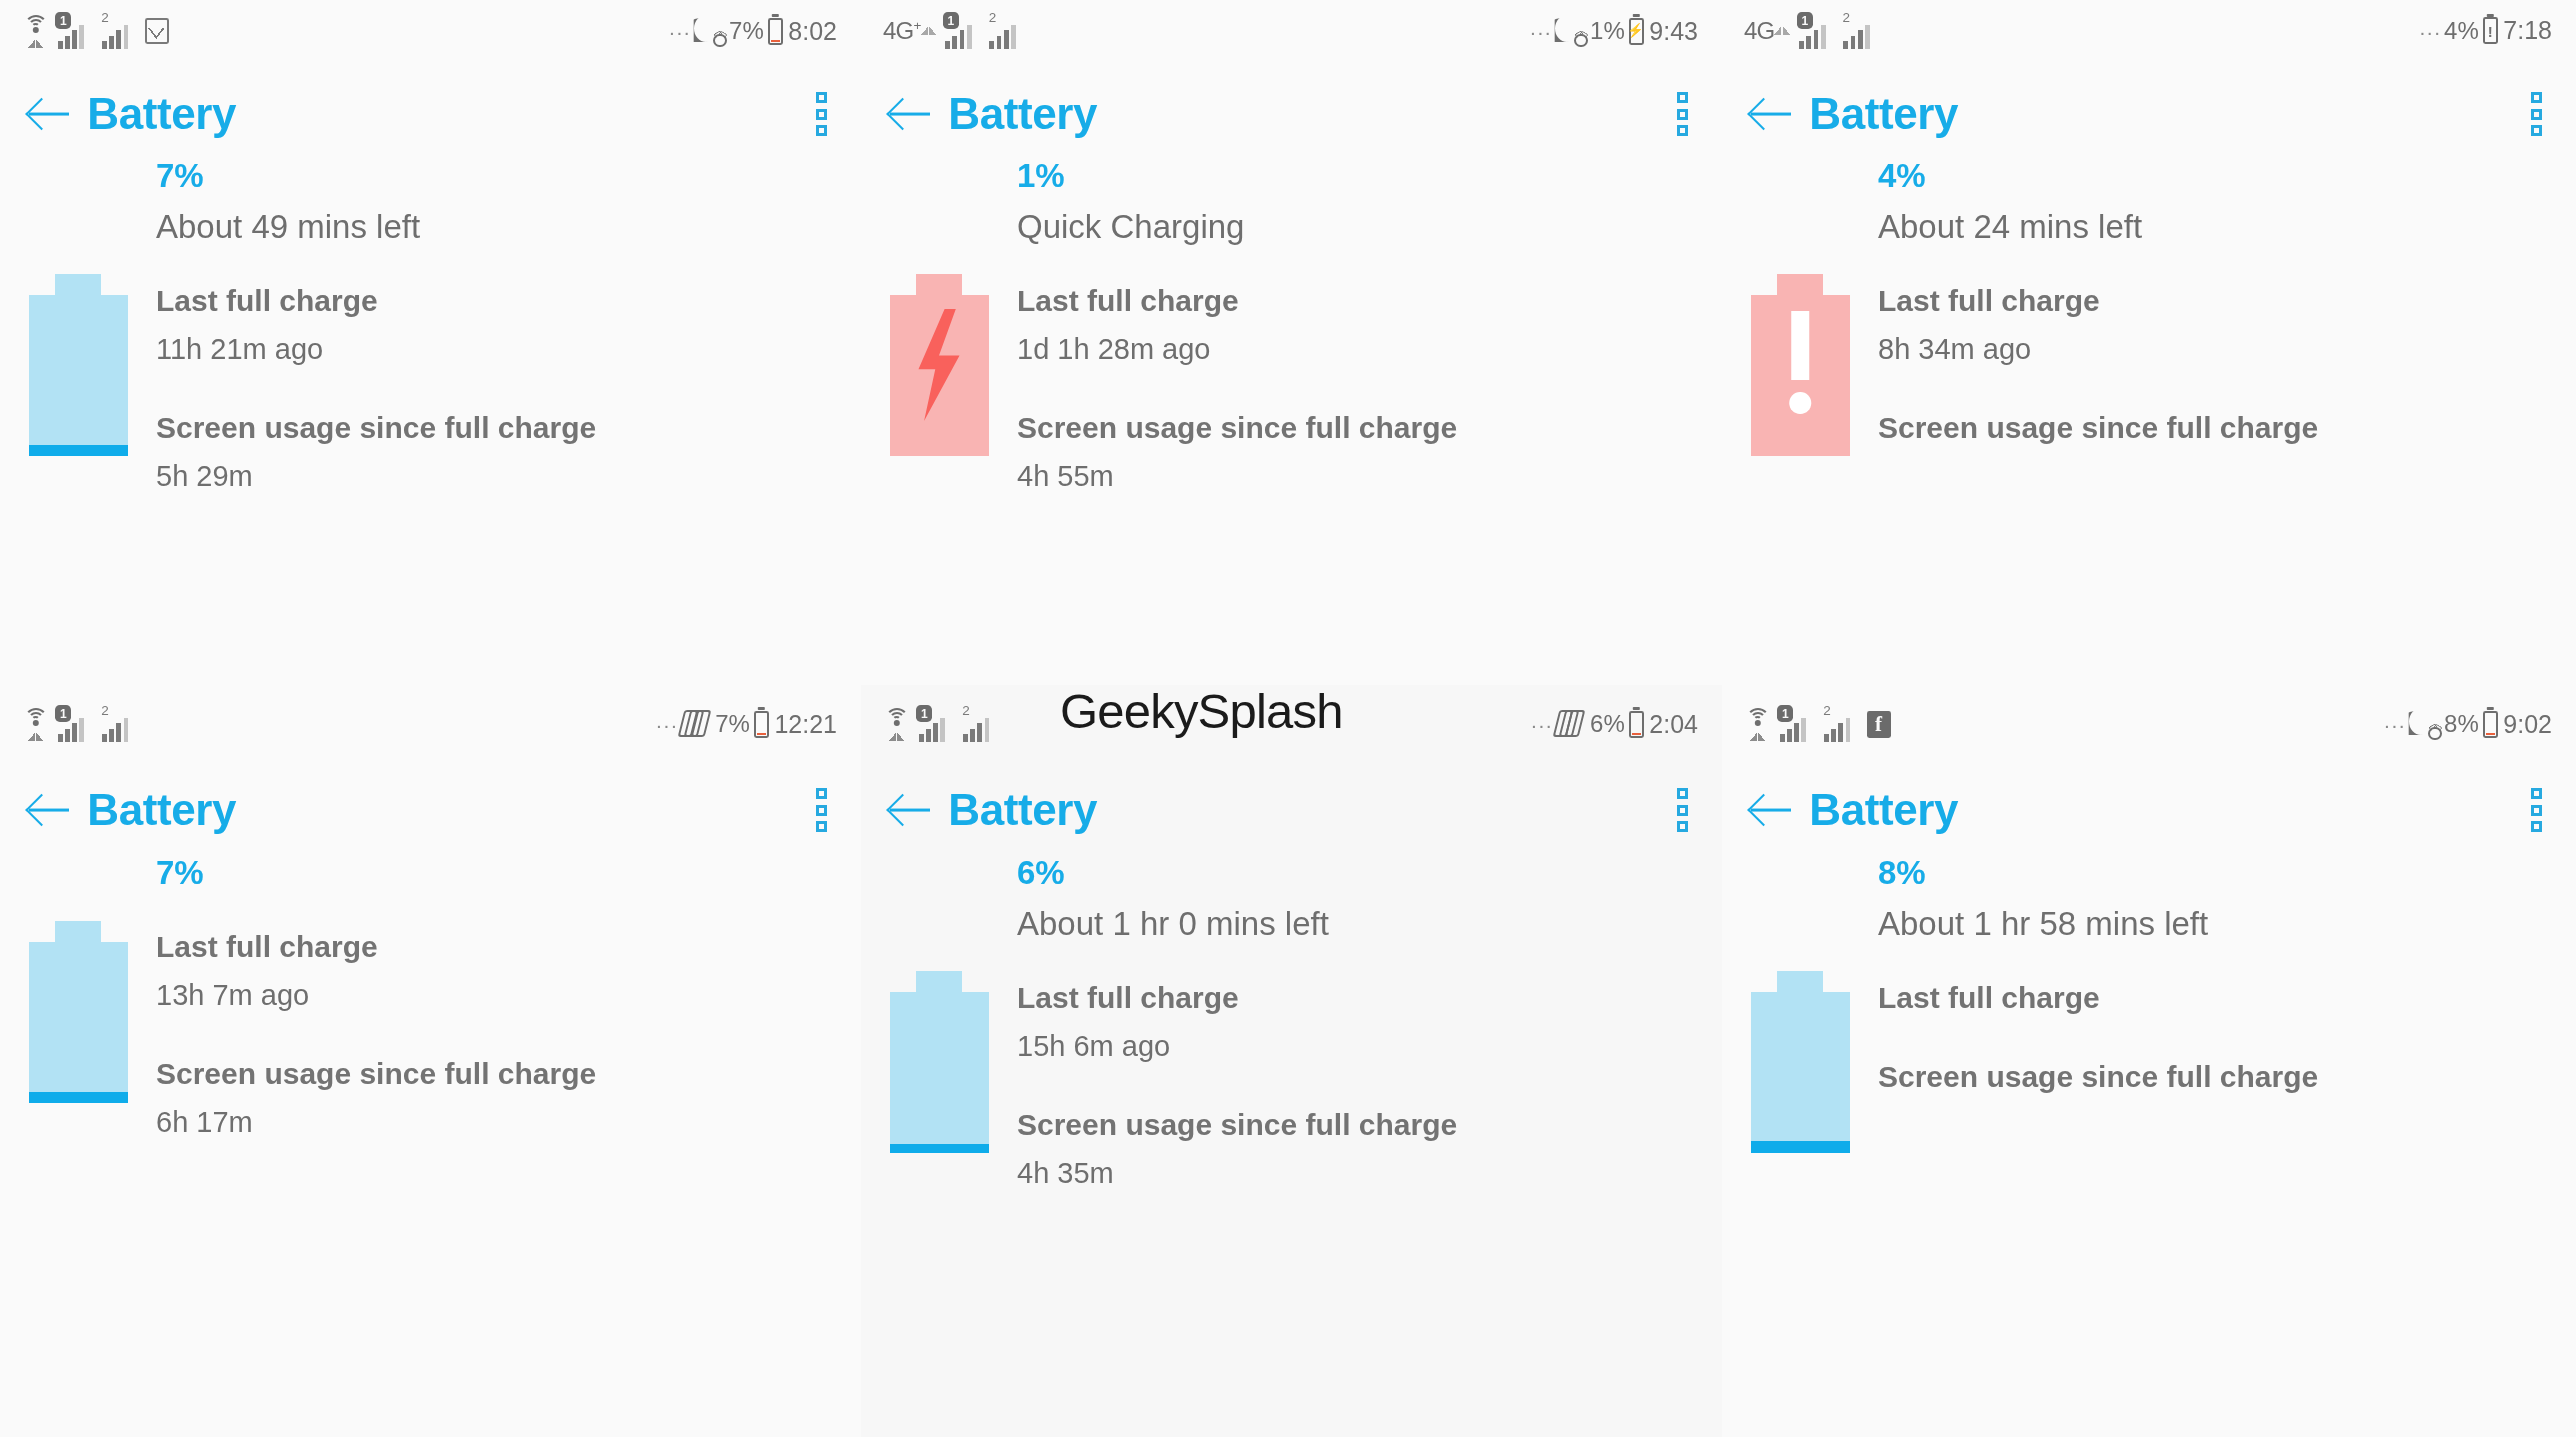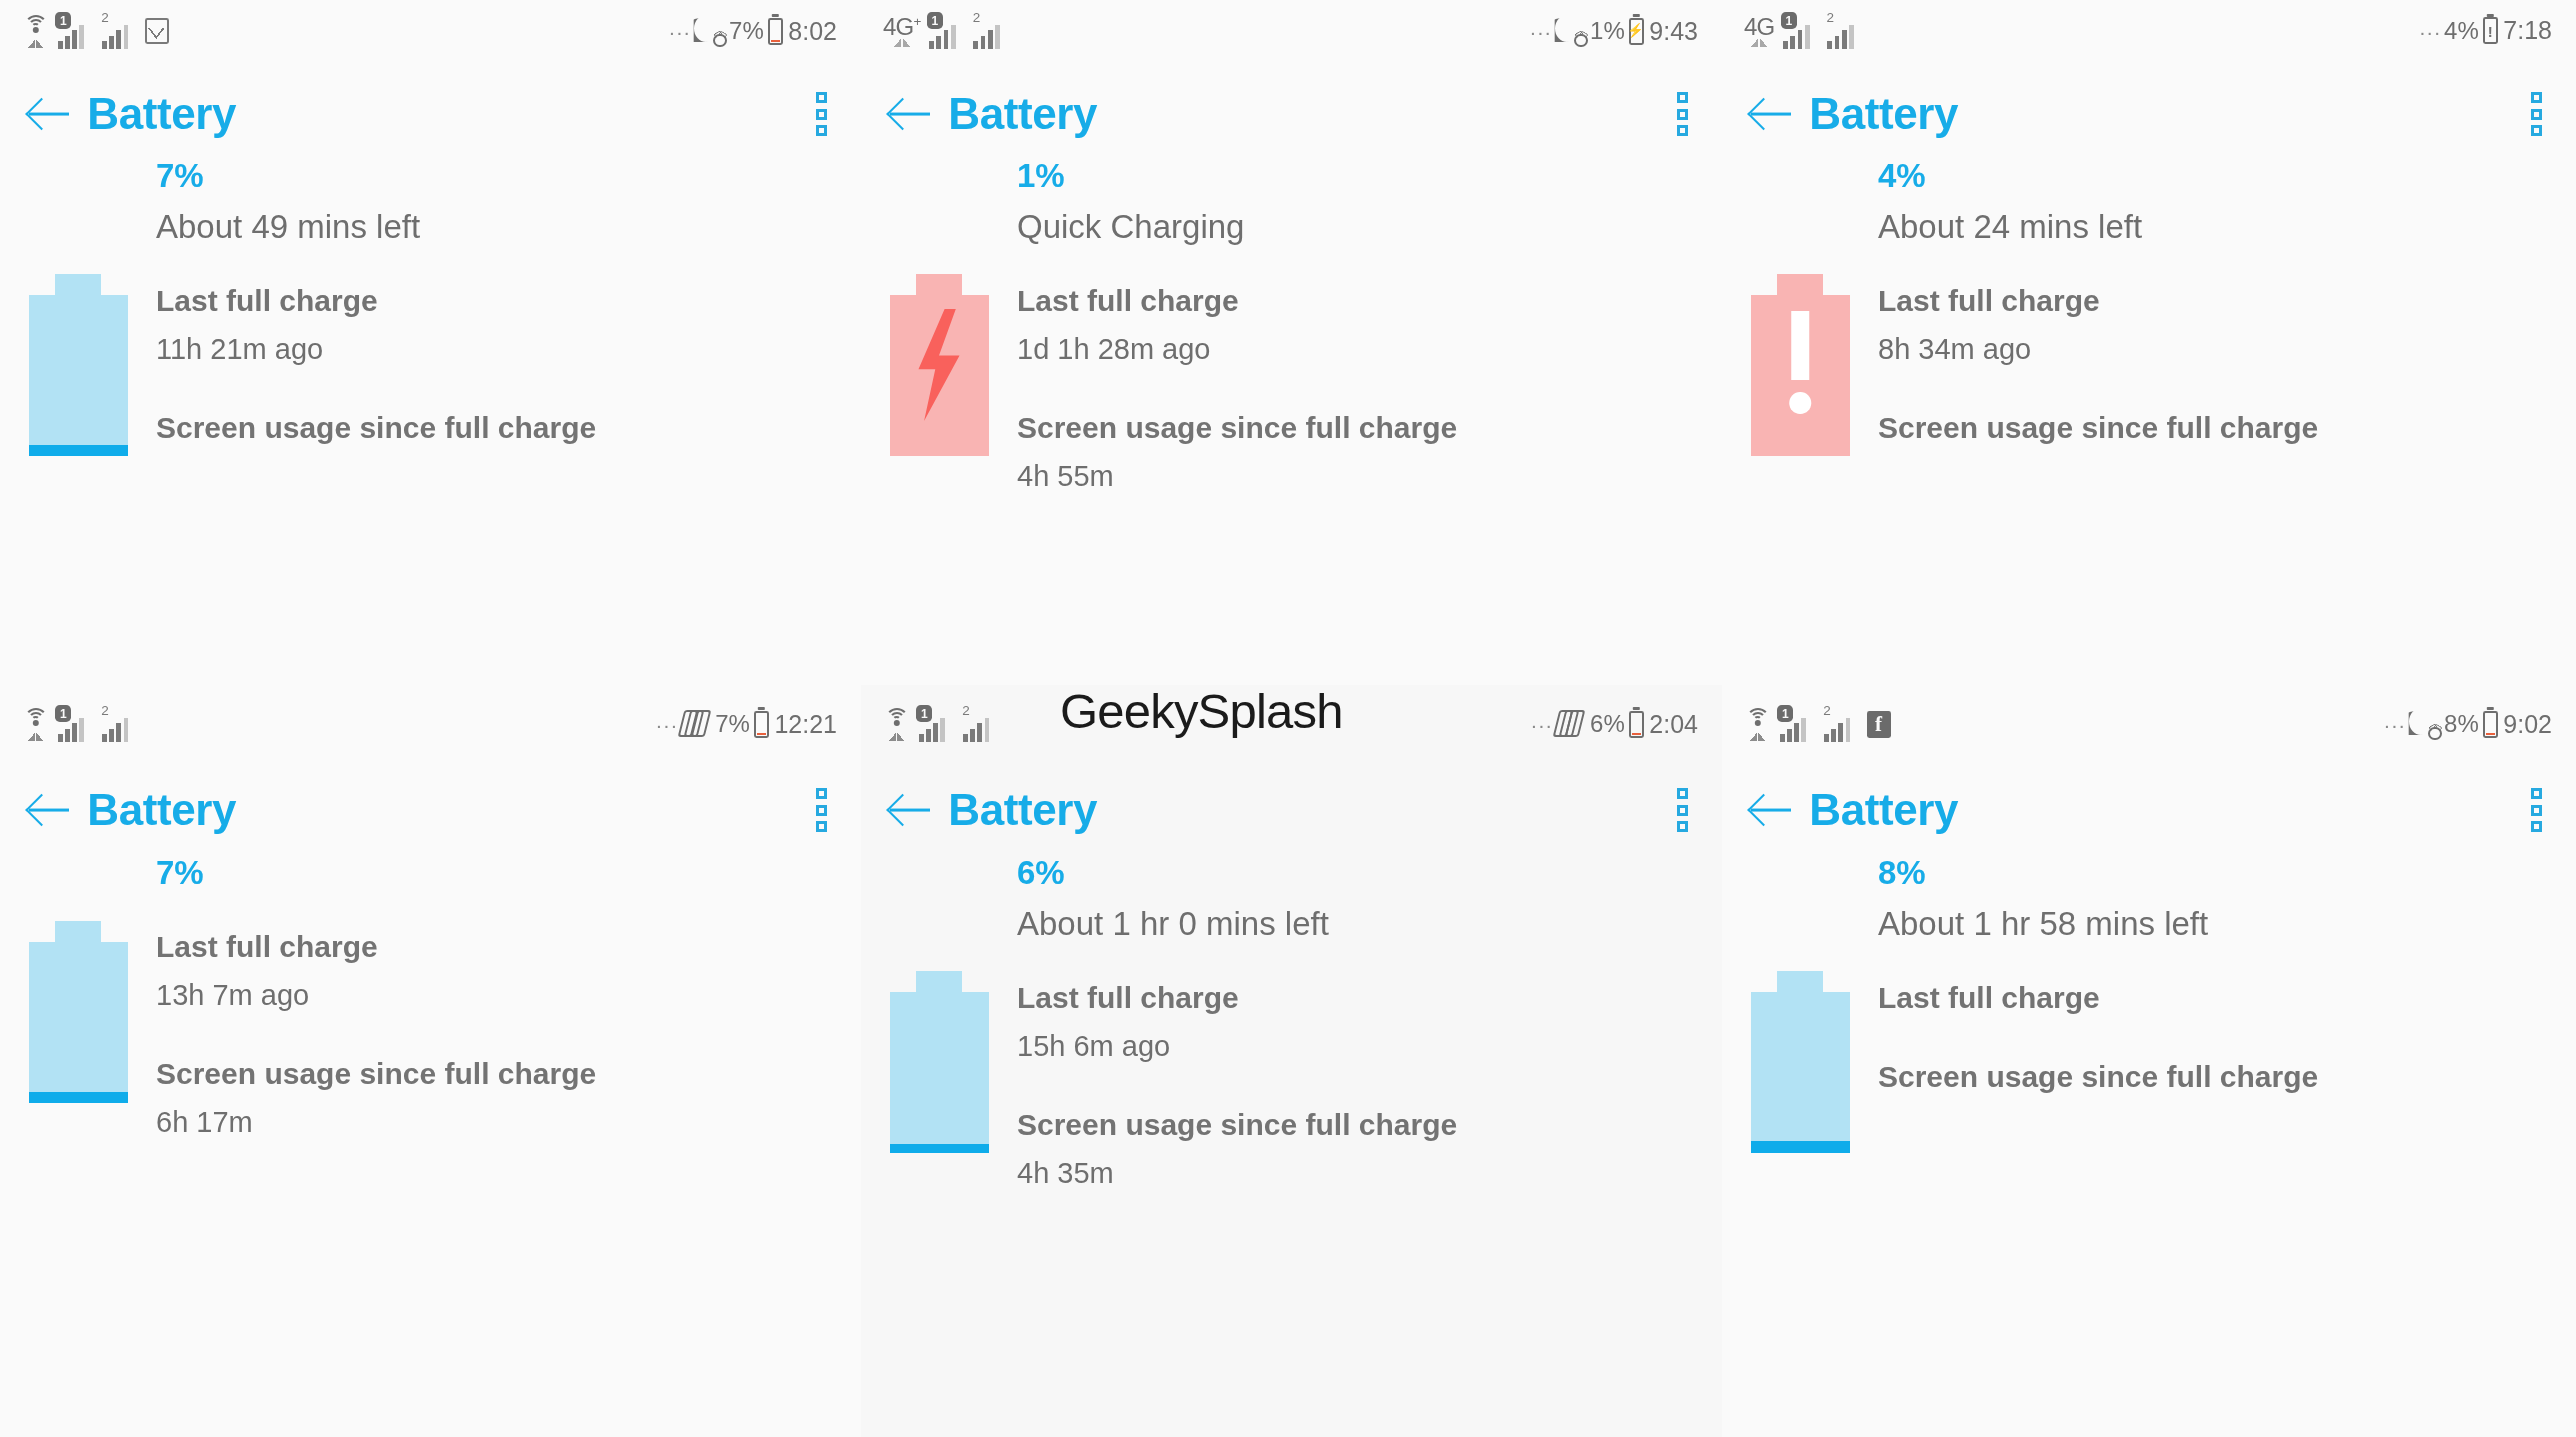--- a/index.html
+++ b/index.html
@@ -72,21 +72,21 @@
   .ic-wifi .tri {
     position: absolute; left: 50%; bottom: -0.8px; transform: translateX(-50%);
     width: 16px; height: 8.8px;
     background:
       linear-gradient(to bottom right, transparent 47%, #8c8c8c 47%) left/7.2px 100% no-repeat,
       linear-gradient(to bottom left, transparent 47%, #8c8c8c 47%) right/7.2px 100% no-repeat;
   }
 
   
   .ic-net {
-    display: flex; flex-direction: column; align-items: center;
+    display: flex; flex-direction: row; align-items: center;
     line-height: 1; color: #6e6e6e;
   }
   .ic-net .lbl { font-size: 24px; letter-spacing: -0.8px; }
   .ic-net .lbl sup { font-size: 13.5px; vertical-align: super; }
   .ic-net .arrows {
     margin-top: 0.8px;
     width: 16px; height: 8px;
     background:
       linear-gradient(to bottom right, transparent 47%, #a8a8a8 47%) left/7.2px 100% no-repeat,
       linear-gradient(to bottom left, transparent 47%, #a8a8a8 47%) right/7.2px 100% no-repeat;
@@ -396,20 +396,21 @@
             <span class="shell">
                 <span class="fill" style="height:7%"></span>
               </span>
           </div>
         </div>
         <div class="txtcol">
           <div class="lbl-blue">Last full charge</div>
           <div class="val-gray">11h 21m ago</div>
           <div class="gap"></div>
           <div class="lbl-blue">Screen usage since full charge</div>
+          <div class="val-gray">5h 29m</div>
         </div>
       </div>
     </div>
   </div>
 
   <div class="panel r1 p2">
     <div class="statusbar">
       <div class="sb-left">
         <span class="ic-net">
           <span class="lbl"><span>4G</span><sup>+</sup></span>

